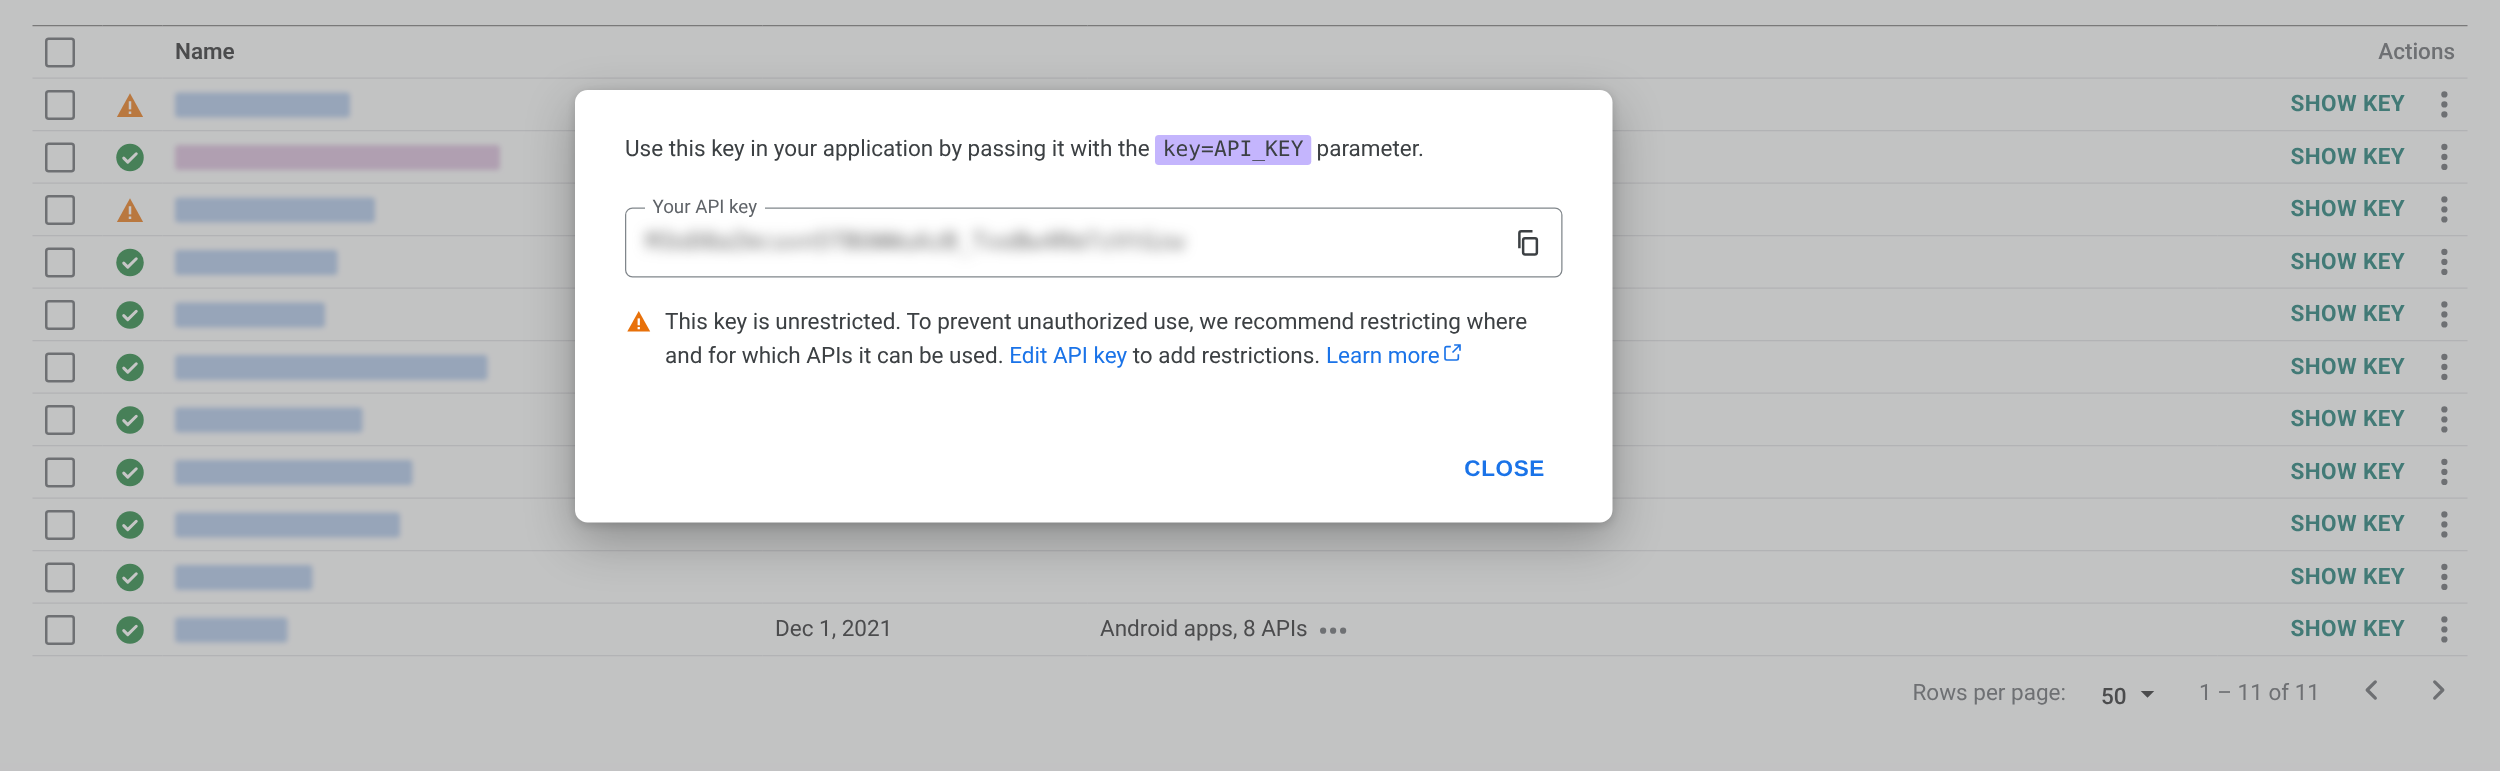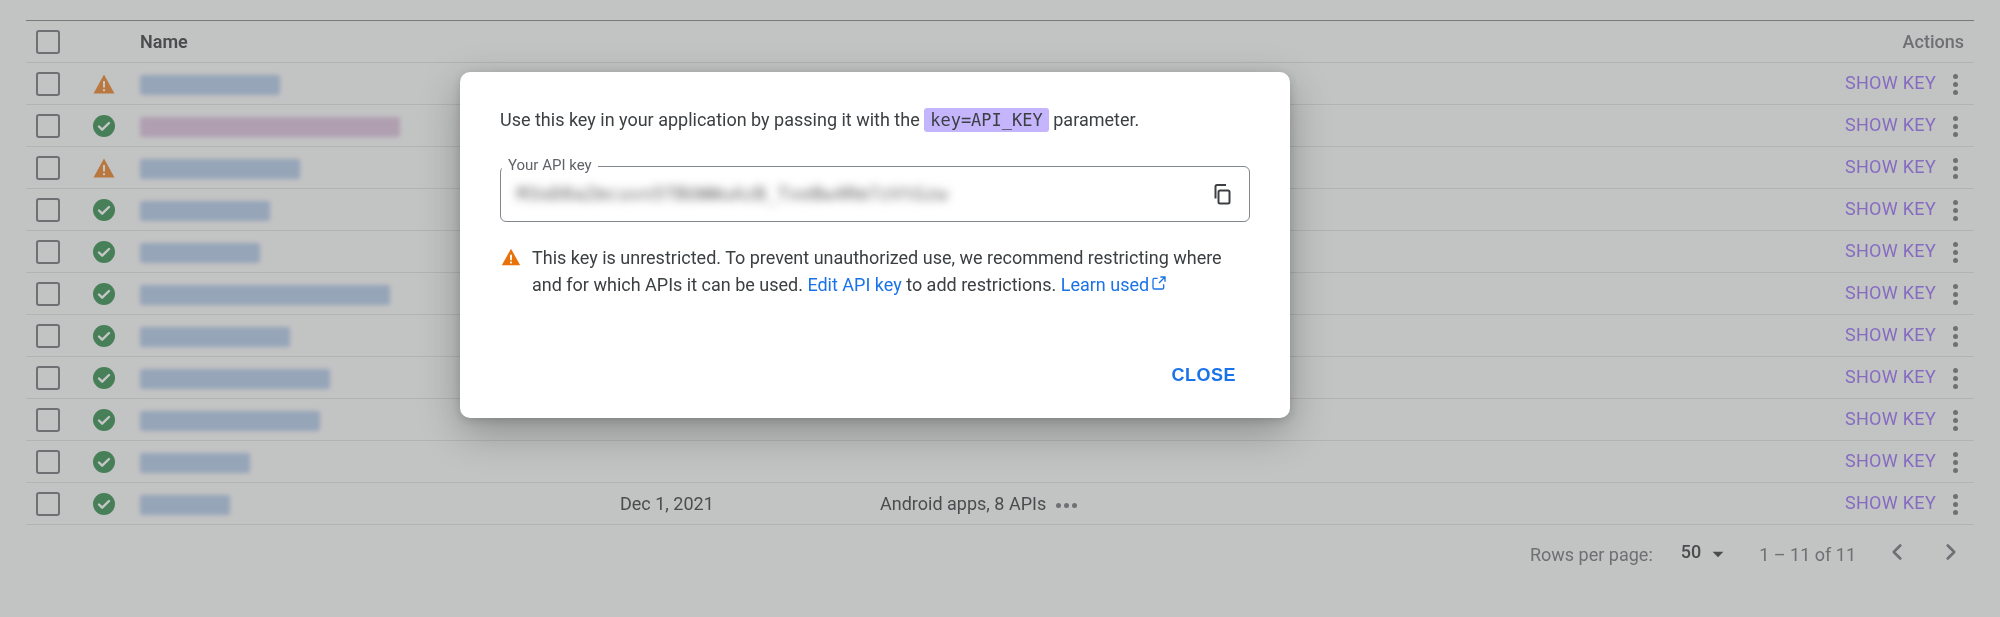--- a/index.html
+++ b/index.html
@@ -68,27 +68,27 @@
   
   .redact {
     display:inline-block;
     height: 20px;
     border-radius: 3px;
     vertical-align: middle;
     filter: blur(2px);
   }
   
   .show-key {
-    color:#8b5cf6;
-    font-weight: 400;
+    color:#0f766e;
+    font-weight: 700;
     font-size: 18px;
     letter-spacing: .3px;
     cursor:pointer;
     display:inline-block;
-    margin-right: 10px;
+    margin-right: 22px;
   }
   .kebab {
     display:inline-flex; flex-direction:column; gap:3px;
     width: 18px; align-items:center;
     cursor:pointer;
     vertical-align: middle;
   }
   .kebab span { width:5px; height:5px; background:#5f6368; border-radius:50%; }
   .ell {
     display:inline-flex; gap:3px; margin-left:10px;
@@ -96,21 +96,21 @@
   }
   .ell span { width:5px; height:5px; background:#5f6368; border-radius:50%;}
   
   .pager {
     display:flex; justify-content:flex-end; align-items:center;
     gap: 28px;
     padding: 14px 36px 0 0;
     color:#5f6368;
     font-size: 18px;
   }
-  .pager .rpp-select { color:#202124; font-weight:500; cursor:pointer; display:inline-flex; align-items:flex-start; gap:4px;}
+  .pager .rpp-select { color:#202124; font-weight:500; cursor:pointer; display:inline-flex; align-items:flex-end; gap:4px;}
   .pager .nav { cursor:pointer; }
   .pager svg { width:26px; height:26px; }
 
   
   .scrim {
     position:absolute; inset:0;
     background: rgba(128,128,128,.45);
   }
   .dialog {
     position:absolute;
@@ -134,21 +134,21 @@
     padding: 2px 6px;
     border-radius: 3px;
     font-size: 17px;
   }
   .field-wrap {
     position: relative;
     margin: 32px 0 22px 0;
   }
   .field-label {
     position:absolute;
-    top:-10px; left: 2px;
+    top:-10px; left: 16px;
     background:#fff;
     padding: 0 6px;
     font-size: 15px;
     color:#5f6368;
   }
   .field {
     width: 100%;
     border: 1.5px solid #80868b;
     border-radius: 6px;
     padding: 14px 56px 14px 16px;
@@ -422,21 +422,21 @@
 
     <div class="warn-row">
       <span class="tri">
         <svg width="22" height="22" viewBox="0 0 24 24">
             <path d="M12 3l10 18H2z" fill="#e8710a"></path>
             <rect x="11" y="9.5" width="2" height="6" fill="#fff"></rect>
             <rect x="11" y="17" width="2" height="2" fill="#fff"></rect>
           </svg>
       </span>
       <div>
-        <span>This key is unrestricted. To prevent unauthorized use, we recommend restricting where and for which APIs it can be used. </span><a href="#">Edit API key</a><span> to add restrictions. </span><a href="#"><span>Learn used</span><svg class="ext-icon" viewBox="0 0 24 24">
+        <span>This key is unrestricted. To prevent unauthorized use, we recommend restricting where and for which APIs it can be used. </span><a href="#">Edit API key</a><span> to add restrictions. </span><a href="#"><span>Learn more</span><svg class="ext-icon" viewBox="0 0 24 24">
               <path d="M14 3h7v7M21 3l-9 9M19 14v5a2 2 0 01-2 2H5a2 2 0 01-2-2V7a2 2 0 012-2h5" fill="none" stroke="#1a73e8" stroke-width="2"></path>
             </svg></a>
       </div>
     </div>
 
     <div class="dialog-actions">
       <button class="close-btn">CLOSE</button>
     </div>
   </div>
 

